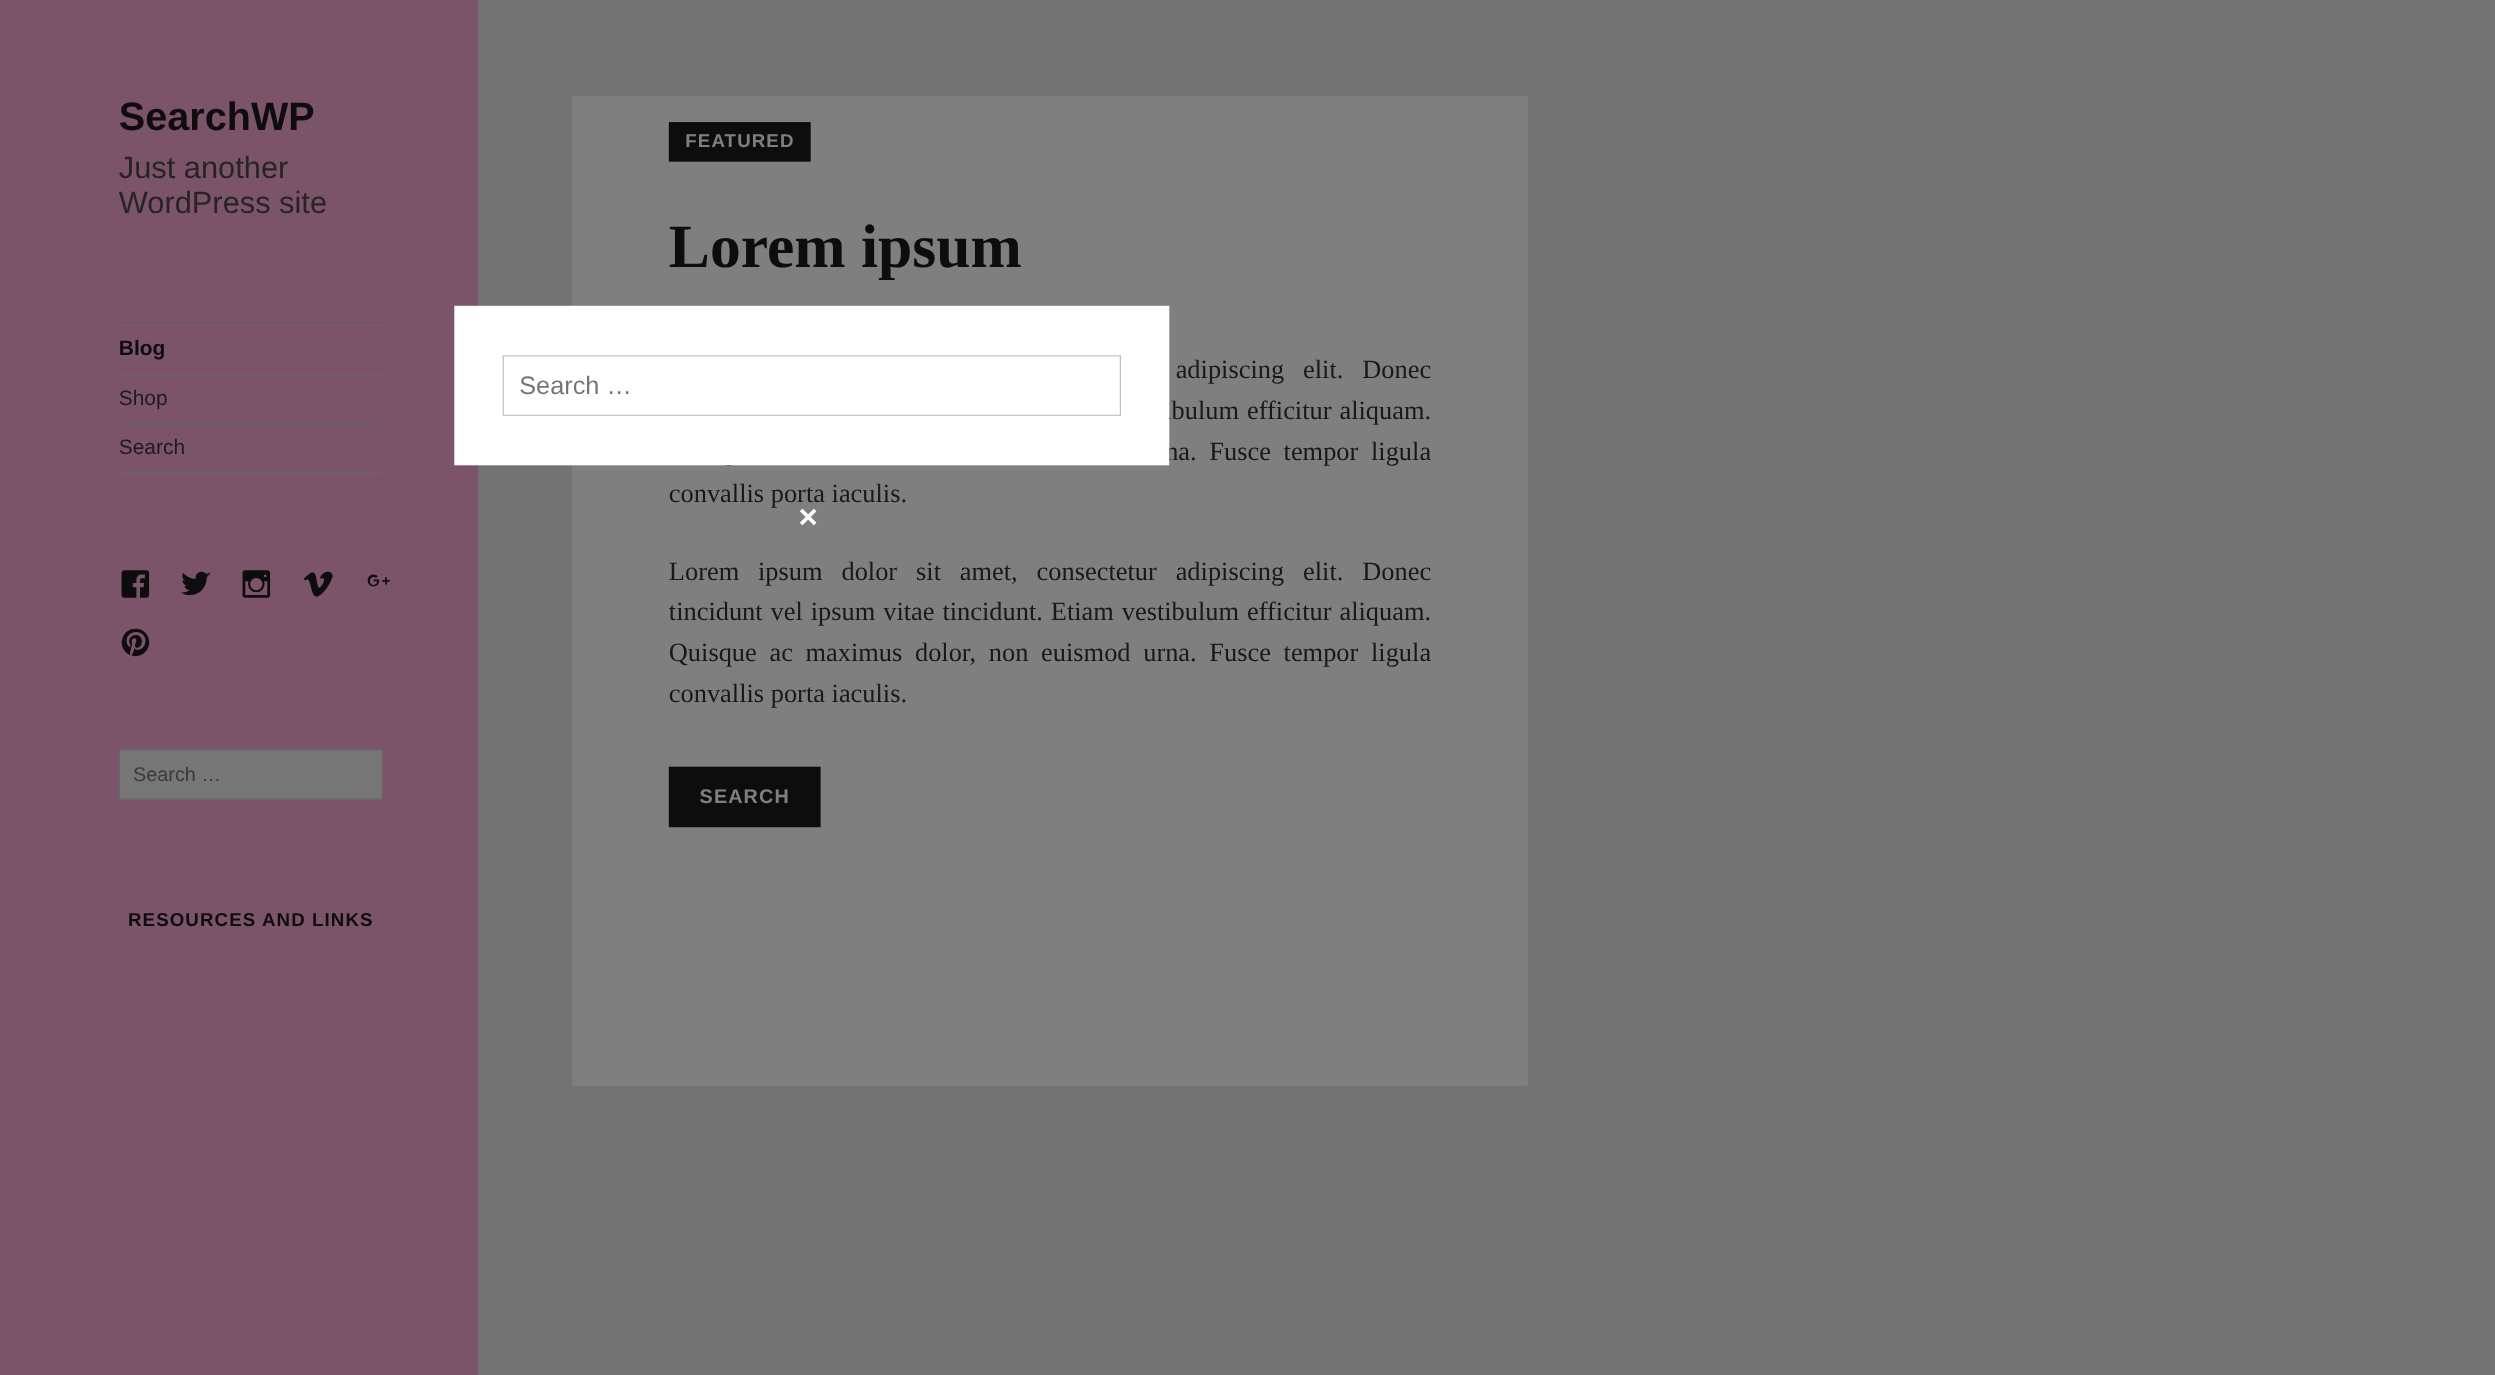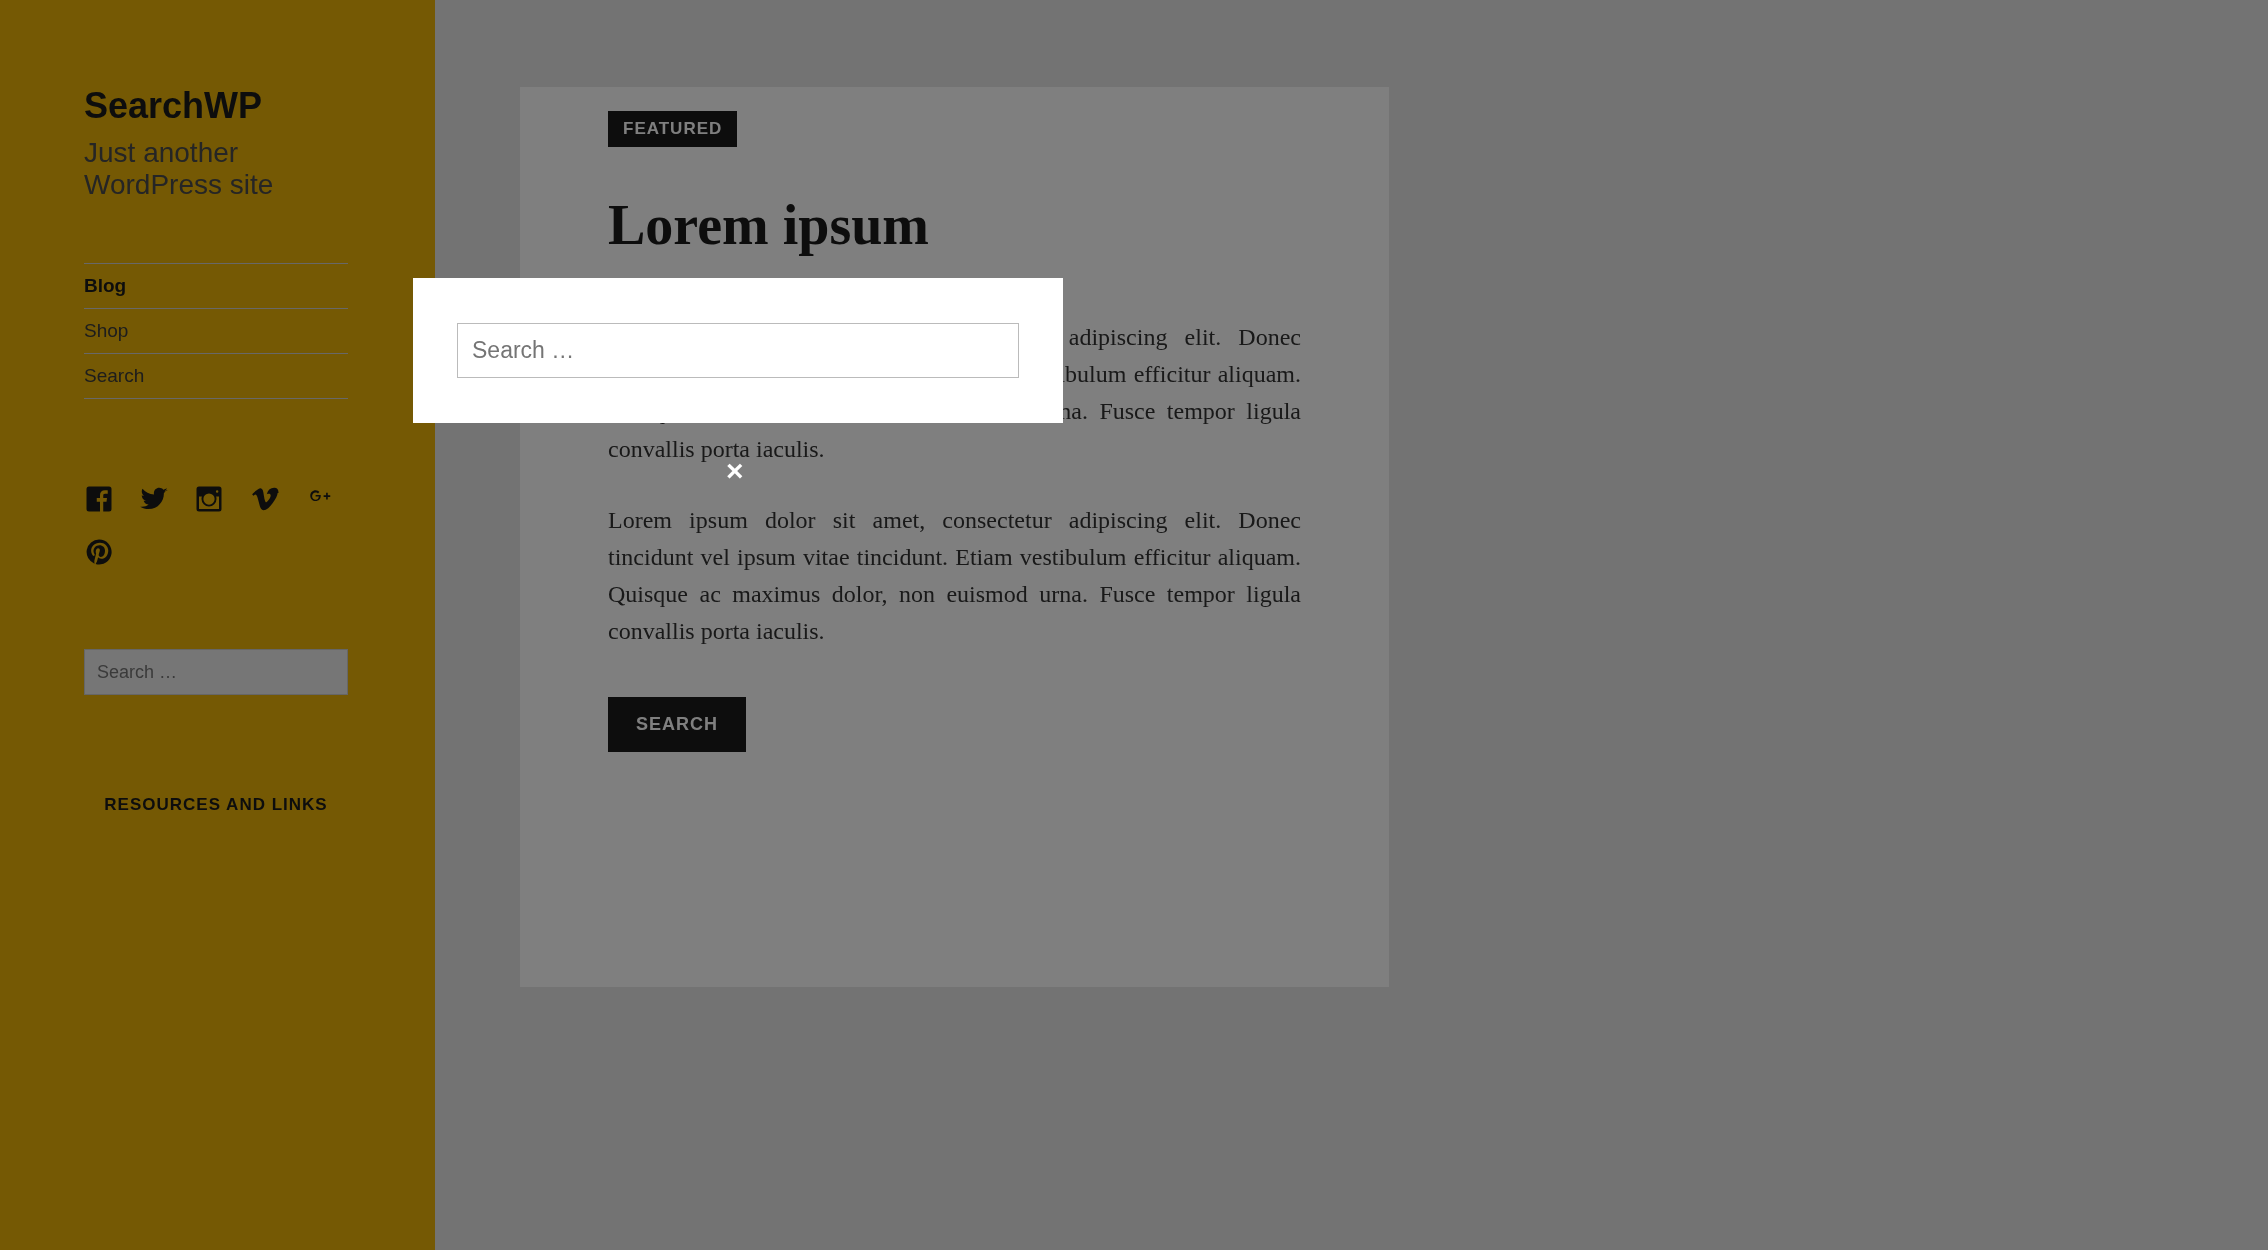--- a/index.html
+++ b/index.html
@@ -11,37 +11,37 @@
     position: relative;
     overflow: hidden;
   }
   .page {
     display: flex;
     width: 2268px;
     height: 1250px;
   }
   .sidebar {
     width: 435px;
-    padding: 85px 87px 0 84px;
-    background: #eab308;
+    padding: 85px 87px 0 108px;
+    background: #f9a8d4;
   }
   .site-title {
     font-size: 36px;
     font-weight: 700;
     color: #1a1a1a;
     font-family: -apple-system, BlinkMacSystemFont, "Segoe UI", Helvetica, Arial, sans-serif;
   }
   .site-tagline {
     font-size: 28px;
     color: #4a4a4a;
     margin-top: 10px;
     font-family: -apple-system, BlinkMacSystemFont, "Segoe UI", Helvetica, Arial, sans-serif;
   }
   .nav {
-    margin-top: 62px;
+    margin-top: 94px;
     border-top: 1px solid #d1d1d1;
   }
   .nav-item {
     border-bottom: 1px solid #d1d1d1;
     padding: 11px 0;
     font-family: -apple-system, BlinkMacSystemFont, "Segoe UI", Helvetica, Arial, sans-serif;
     font-size: 19px;
     color: #3a3a3a;
     cursor: pointer;
   }

